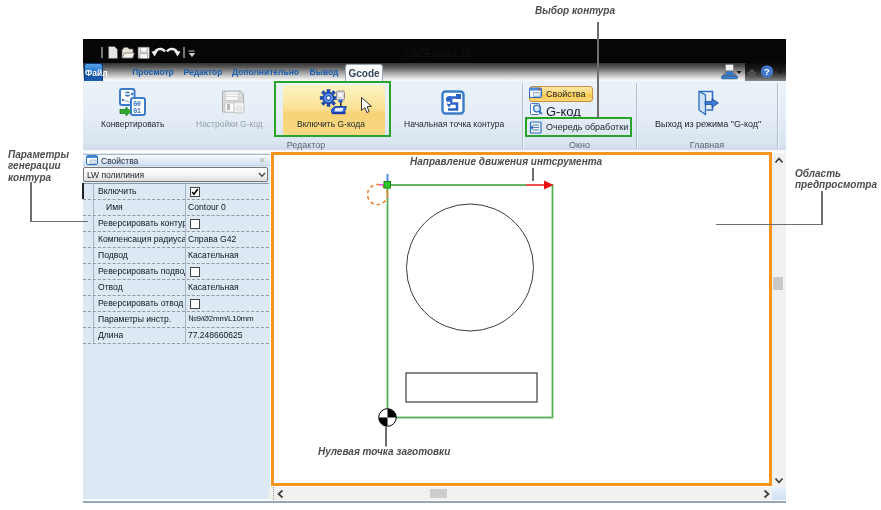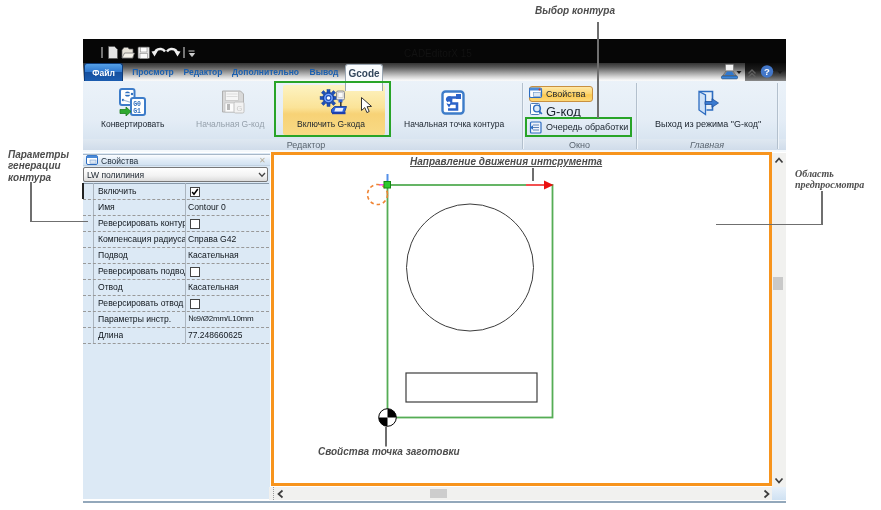--- a/index.html
+++ b/index.html
@@ -54,46 +54,46 @@
 
   <path d="M21.5 9 h5 l-2.5 3 z" fill="#1a1a1a"></path>
 
   <path d="M33.5 11.5 l3.5-3.5 3.5 3.5 M33.5 15 l3.5-3.5 3.5 3.5" stroke="#606060" stroke-width="1.4" fill="none"></path>
 
   <circle cx="52" cy="9.5" r="6.2" fill="#4377c9"></circle>
   <text x="52" y="13" font-size="9.5" font-weight="bold" fill="#fff" text-anchor="middle" font-family="Liberation Sans">?</text>
   <path d="M62.5 9 h5 l-2.5 3 z" fill="#1a1a1a"></path>
 </svg>
 
-<div class="tab" style="left:84px;width:39px;background:linear-gradient(180deg,#55a0e8 0%,#2f78cf 45%,#15509f 50%,#1b5cb0 100%);color:#fff;border-radius:3px 3px 0 0;border:1px solid #0d3a77;border-bottom:none;box-sizing:border-box;">Файл</div>
+<div class="tab" style="left:84px;width:19px;background:linear-gradient(180deg,#55a0e8 0%,#2f78cf 45%,#15509f 50%,#1b5cb0 100%);color:#fff;border-radius:3px 3px 0 0;border:1px solid #0d3a77;border-bottom:none;box-sizing:border-box;">Файл</div>
 <div class="tab" style="left:132px;width:42px;">Просмотр</div>
 <div class="tab" style="left:183px;width:40px;">Редактор</div>
 <div class="tab" style="left:231px;width:69px;">Дополнительно</div>
 <div class="tab" style="left:309px;width:30px;">Вывод</div>
-<div class="tab" style="left:345px;top:64px;width:38px;height:27px;background:#fafcfe;color:#33475c;border-radius:3px 3px 0 0;border:1px solid #9aa6b2;border-bottom:none;line-height:17px;box-sizing:border-box;z-index:4;font-size:10px;">Gcode</div>
+<div class="tab" style="left:345px;top:64px;width:38px;height:17px;background:#fafcfe;color:#33475c;border-radius:3px 3px 0 0;border:1px solid #9aa6b2;border-bottom:none;line-height:17px;box-sizing:border-box;z-index:4;font-size:10px;">Gcode</div>
 
 <div class="abs" style="left:83px;top:81px;width:703px;height:70px;background:linear-gradient(180deg,#ebf2f9 0%,#e4edf6 55%,#d9e5f1 82%,#d2dfed 100%);"></div>
 <div class="abs" style="left:83px;top:139px;width:703px;height:11px;background:linear-gradient(180deg,#dfe8f1 0%,#d0dcea 100%);"></div>
 <div class="abs" style="left:83px;top:150px;width:703px;height:2px;background:#f5f9fc;"></div>
 <div class="gsep" style="left:522px;"></div>
 <div class="gsep" style="left:636px;"></div>
 <div class="gsep" style="left:777px;"></div>
 <div class="rlabel" style="left:233px;width:146px;">Редактор</div>
 <div class="rlabel" style="left:523px;width:113px;">Окно</div>
-<div class="rlabel" style="left:637px;width:140px;font-style:italic;">Главная</div>
+<div class="rlabel" style="left:637px;width:140px;">Главная</div>
 
 <div class="abs" style="left:283px;top:85px;width:102px;height:50px;border-radius:2px;background:linear-gradient(180deg,#fdf3c2 0%,#fbe398 45%,#f7d276 58%,#f8da85 100%);z-index:1;"></div>
 <div class="abs" style="left:274px;top:81px;width:117px;height:56px;border:2.5px solid #28a428;z-index:5;box-sizing:border-box;"></div>
 
 <div class="abs" style="left:525px;top:117px;width:107px;height:20px;border:2.5px solid #28a428;z-index:5;box-sizing:border-box;"></div>
 
 <div class="abs" style="left:529px;top:86px;width:62px;height:14px;background:linear-gradient(180deg,#ffe8a6 0%,#fcd46e 50%,#fbc84e 55%,#fdd877 100%);border:1px solid #c89040;border-radius:3px;z-index:2;"></div>
 
 <div class="btext" style="left:101px;top:119px;">Конвертировать</div>
-<div class="btext" style="left:196px;top:119px;color:#95a0ab;">Начальная G-код</div>
+<div class="btext" style="left:196px;top:119px;color:#95a0ab;">Настройки G-код</div>
 <div class="btext" style="left:297px;top:119px;">Включить G-кода</div>
 <div class="btext" style="left:404px;top:119px;">Начальная точка контура</div>
 <div class="btext" style="left:655px;top:119px;font-size:9px;">Выход из режима "G-код"</div>
 <div class="btext" style="left:546px;top:89px;font-size:9px;">Свойства</div>
 <div class="btext" style="left:546px;top:104px;font-size:13px;">G-код</div>
 <div class="btext" style="left:546px;top:122px;font-size:9px;">Очередь обработки</div>
 
 <svg class="abs" style="left:118px;top:85px;z-index:3;" width="30" height="31" viewBox="0 0 30 31">
 
   <rect x="2" y="4" width="14.5" height="16" rx="2" fill="#fff" stroke="#3d7cc9" stroke-width="2"></rect>
@@ -200,21 +200,21 @@
 <svg class="abs" style="left:258px;top:172px;z-index:4;" width="8" height="6" viewBox="0 0 8 6">
   <path d="M1 1 l3 3.2 3-3.2" fill="none" stroke="#444" stroke-width="1.3"></path>
 </svg>
 
 <div class="abs" style="left:83px;top:183px;width:186px;height:0;border-top:1px solid #8899aa;"></div>
 <div class="abs" style="left:93px;top:183px;width:1px;height:160px;background:#aab4be;"></div>
 <div class="abs" style="left:185px;top:183px;width:1px;height:160px;background:#aab4be;"></div>
 <div class="abs" style="left:82px;top:183px;width:2px;height:16px;background:#222;"></div>
 
 <div class="prow" style="top:186px;text-align:right;">Включить</div>
-<div class="prow" style="top:202px;">Имя</div>
+<div class="prow" style="top:202px;margin-left:8px;">Имя</div>
 <div class="prow" style="top:218px;width:87px;">Реверсировать контур</div>
 <div class="prow" style="top:234px;width:87px;">Компенсация радиуса</div>
 <div class="prow" style="top:250px;">Подвод</div>
 <div class="prow" style="top:266px;width:87px;">Реверсировать подвод</div>
 <div class="prow" style="top:282px;">Отвод</div>
 <div class="prow" style="top:298px;width:87px;">Реверсировать отвод</div>
 <div class="prow" style="top:314px;">Параметры инстр.</div>
 <div class="prow" style="top:330px;">Длина</div>
 
 <div class="pval" style="top:202px;">Contour 0</div>
@@ -282,25 +282,25 @@
   <line x1="379" y1="184.8" x2="384" y2="184.8" stroke="#ff4dff" stroke-width="1.6"></line>
   <circle cx="377.5" cy="194.5" r="10" fill="none" stroke="#ef8332" stroke-width="1.6" stroke-dasharray="3.5 3"></circle>
   <rect x="384" y="181.5" width="6.5" height="6.5" fill="#2ec82e" stroke="#128812" stroke-width="1"></rect>
   <circle cx="387.5" cy="417.5" r="8.8" fill="#fff" stroke="#000" stroke-width="1"></circle>
   <path d="M387.5 417.5 L387.5 408.7 A8.8 8.8 0 0 1 396.3 417.5 Z" fill="#000"></path>
   <path d="M387.5 417.5 L387.5 426.3 A8.8 8.8 0 0 1 378.7 417.5 Z" fill="#000"></path>
   <line x1="533" y1="168" x2="533" y2="181" stroke="#4a4a4a" stroke-width="1.6"></line>
   <line x1="386" y1="427" x2="386" y2="446.5" stroke="#4a4a4a" stroke-width="1.6"></line>
 </svg>
 
-<div class="ann" style="left:410px;top:156px;text-decoration:underline;">Направление движения интсрумента</div>
-<div class="ann" style="left:318px;top:446px;">Свойства точка заготовки</div>
+<div class="ann" style="left:410px;top:156px;">Направление движения интсрумента</div>
+<div class="ann" style="left:318px;top:446px;">Нулевая точка заготовки</div>
 
 <div class="ann" style="left:535px;top:5px;">Выбор контура</div>
 <div class="aline" style="left:597px;top:22px;width:1.6px;height:96px;"></div>
 
 <div class="ann" style="left:8px;top:149px;width:70px;white-space:normal;">Параметры генерации контура</div>
 <div class="aline" style="left:30px;top:182px;width:1.6px;height:40px;"></div>
 <div class="aline" style="left:30px;top:220.5px;width:58px;height:1.6px;"></div>
 
-<div class="ann" style="left:795px;top:168px;width:86px;white-space:normal;font-family:Liberation Serif, serif;">Область предпросмотра</div>
+<div class="ann" style="left:795px;top:168px;width:86px;white-space:normal;">Область предпросмотра</div>
 <div class="aline" style="left:821px;top:191px;width:1.6px;height:34px;"></div>
 <div class="aline" style="left:716px;top:223.5px;width:106px;height:1.6px;"></div>
 
 </body></html>

